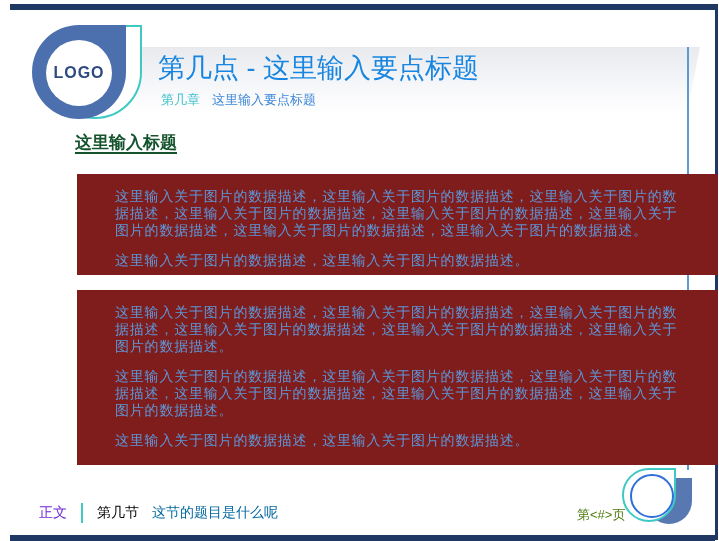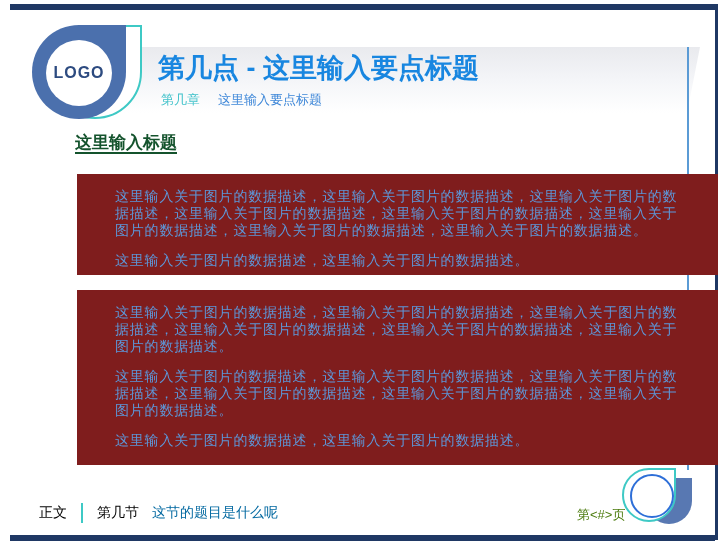--- a/index.html
+++ b/index.html
@@ -45,25 +45,25 @@
   .logo-inner {
     position: absolute; left: 14px; top: 17px; width: 66px; height: 66px;
     background: #ffffff; border-radius: 50%;
     display: flex; align-items: center; justify-content: center;
     font-weight: bold; font-size: 16px; letter-spacing: 1px; color: #2d4b80;
   }
 
   
   .title {
     position: absolute; left: 155px; top: 47px;
-    font-size: 27px; font-weight: bold; color: #1886e0; white-space: nowrap;
+    font-size: 27px; font-weight: normal; color: #1886e0; white-space: nowrap;
   }
   .subtitle {
     position: absolute; left: 157px; top: 87px;
-    display: flex; gap: 16px; font-size: 13px; white-space: nowrap;
+    display: flex; gap: 10px; font-size: 13px; white-space: nowrap;
   }
   .chapter-label { color: #41c2ca; }
   .chapter-title { color: #3e87d8; }
 
   
   .section-heading {
     position: absolute; left: 72px; top: 128px;
     font-size: 17px; font-weight: bold; color: #14532d;
     text-decoration: underline; text-underline-offset: 4px; text-decoration-thickness: 2px;
   }
@@ -78,21 +78,21 @@
   }
   .box1 { top: 172px; height: 101px; }
   .box2 { top: 288px; height: 175px; }
   .content-box p { margin: 0 0 11px 0; }
 
   
   .footer-left {
     position: absolute; left: 35px; top: 500px;
     display: flex; align-items: center; font-size: 14px; white-space: nowrap;
   }
-  .body-label { color: #000000; }
+  .body-label { color: #6d28d9; }
   .footer-divider { width: 2px; height: 20px; background: #3ec9c5; margin: 0 13px; }
   .section-label { color: #000000; margin-right: 11px; }
   .section-title { color: #0369a1; }
   .page-number {
     position: absolute; left: 574px; top: 503px;
     font-size: 13px; color: #4d7c0f; white-space: nowrap;
   }
 
   
   .corner-logo { position: absolute; left: 618px; top: 462px; width: 78px; height: 64px; }

